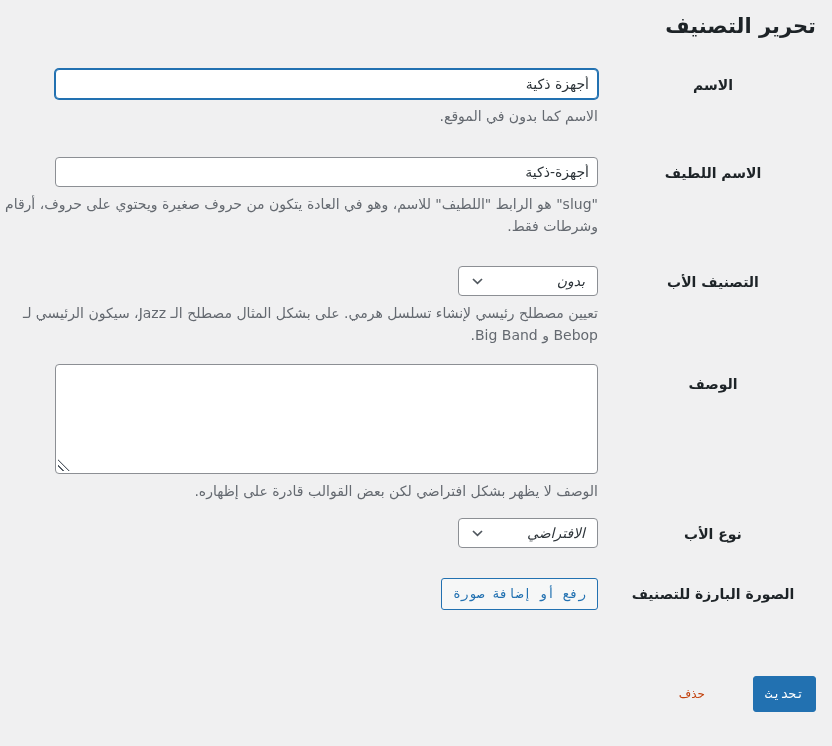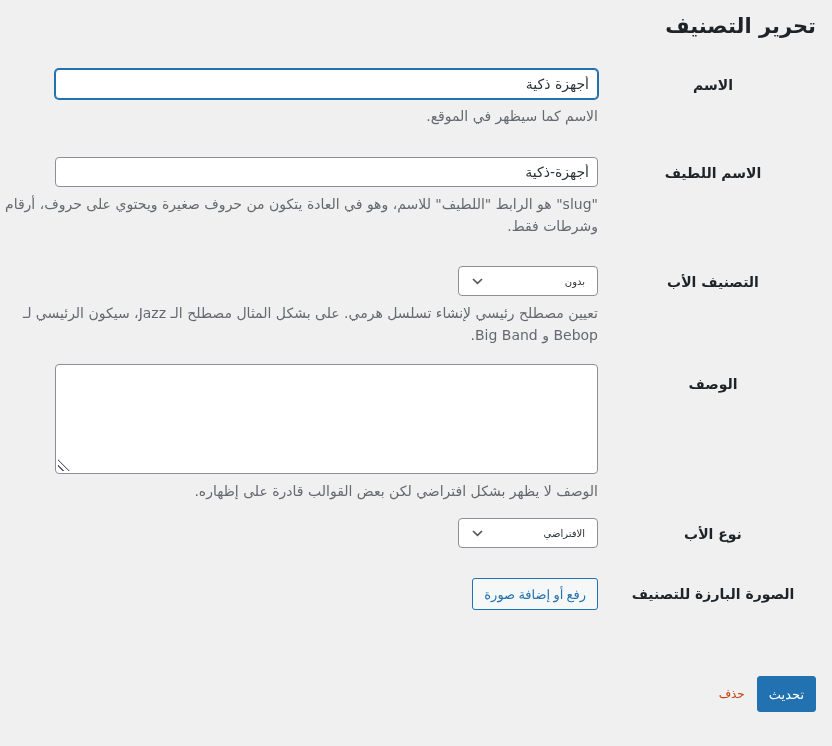--- a/index.html
+++ b/index.html
@@ -61,23 +61,24 @@
   .select-box {
     display: inline-flex;
     align-items: center;
     justify-content: space-between;
     width: 140px;
     height: 30px;
     padding: 0 12px 0 13px;
     background: #fff;
     border: 1px solid #8c8f94;
     border-radius: 4px;
-    font-size: 10px;
+    font-size: 14px;
     color: #2c3338;
     cursor: pointer;
+    font-style: italic;
   }
   .select-box .chevron { display: inline-flex; flex-shrink: 0; }
 
   .textarea-wrap { position: relative; width: 543px; }
   textarea.desc-textarea {
     width: 543px;
     height: 110px;
     padding: 6px 8px;
     font-family: inherit;
     font-size: 14px;
@@ -99,25 +100,26 @@
     clip-path: polygon(0 0, 0 100%, 100% 100%);
     cursor: nesw-resize;
   }
 
   .btn {
     display: inline-flex;
     align-items: center;
     justify-content: center;
     height: 32px;
     padding: 0 11px;
-    font-family: Liberation Serif, serif;
+    font-family: Liberation Mono, monospace;
     font-size: 13px;
     border-radius: 3px;
     cursor: pointer;
     line-height: 1;
+    margin-left: 36px;
   }
   .btn-secondary {
     background: #f6f7f7;
     border: 1px solid #2271b1;
     color: #2271b1;
   }
   .btn-primary {
     background: #2271b1;
     border: 1px solid #2271b1;
     color: #fff;
@@ -153,21 +155,21 @@
   <h1 class="page-title">تحرير التصنيف</h1>
 
   <div class="edit-form">
 
     <div class="form-row row-name">
       <div class="label-cell">
         <label>الاسم</label>
       </div>
       <div class="control-cell">
         <input type="text" class="text-input focused" value="أجهزة ذكية" style="">
-        <p class="description">الاسم كما سيظهر في الموقع.</p>
+        <p class="description">الاسم كما بدون في الموقع.</p>
       </div>
     </div>
 
     <div class="form-row row-slug">
       <div class="label-cell">
         <label>الاسم اللطيف</label>
       </div>
       <div class="control-cell">
         <input type="text" class="text-input" value="أجهزة-ذكية" style="">
         <p class="description">"slug" هو الرابط "اللطيف" للاسم، وهو في العادة يتكون من حروف صغيرة ويحتوي على حروف، أرقام وشرطات فقط.</p>

